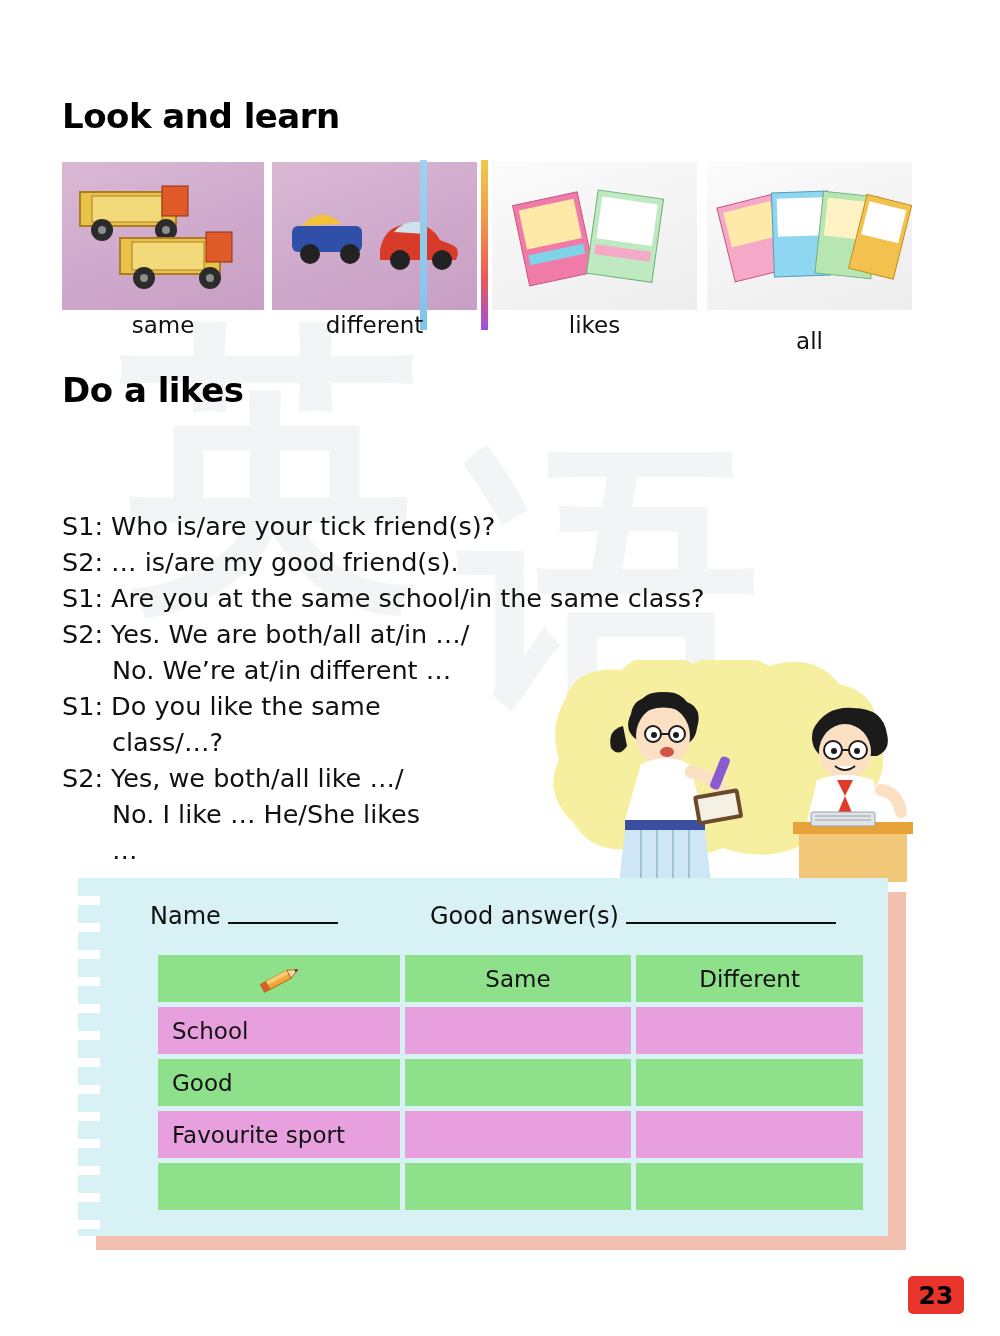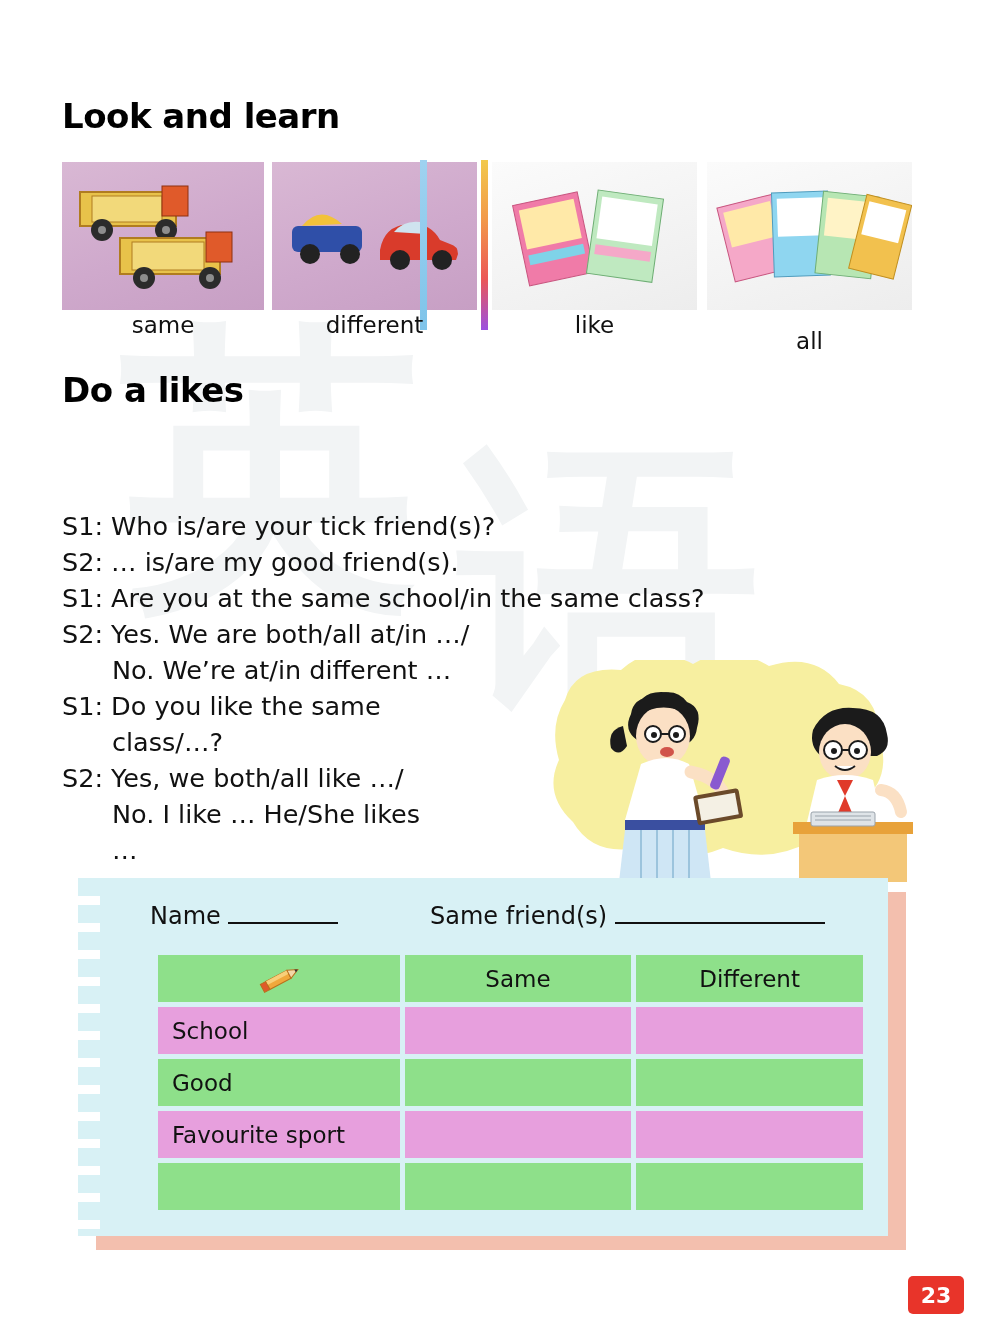--- a/index.html
+++ b/index.html
@@ -142,24 +142,24 @@
 
   
   .pencil { display:block; margin:0 auto; }
 
   
   .pagenum {
     position:absolute; right:36px; bottom:22px;
     width:56px; height:38px;
     background:#e8342a;
     border-radius:5px;
-    color:#ffffff;
+    color:#000000;
     font-family:"DejaVu Sans", sans-serif;
     font-weight:700;
-    font-size:22px;
+    font-size:25px;
     display:flex; align-items:center; justify-content:center;
   }
 </style>
 </head>
 <body>
 
 <div class="watermark">
   <div class="wm-char" style="left:120px; top:20px;">英</div>
   <div class="wm-char" style="left:460px; top:140px;">语</div>
 </div>
@@ -253,21 +253,21 @@
         </svg>
       </div>
     </div>
   </div>
 
   <div class="divider div1"></div>
   <div class="divider div2"></div>
 
   <div class="caption" style="left:62px; top:312px; width:202px;">same</div>
   <div class="caption" style="left:272px; top:312px; width:205px;">different</div>
-  <div class="caption" style="left:492px; top:312px; width:205px;">like</div>
+  <div class="caption" style="left:492px; top:312px; width:205px;">likes</div>
   <div class="caption" style="left:707px; top:328px; width:205px;">all</div>
 
   <h1 class="section-title" id="survey-title">Do a likes</h1>
 
 
   <div class="dialog">
     <div class="dline">S1: Who is/are your tick friend(s)?</div>
     <div class="dline">S2: … is/are my good friend(s).</div>
     <div class="dline">S1: Are you at the same school/in the same class?</div>
     <div class="dline">S2: Yes. We are both/all at/in …/</div>
@@ -331,21 +331,21 @@
     <div class="card-shadow"></div>
     <div class="card-face">
       <div class="card-notch"></div>
 
       <div class="card-field" style="left:72px; top:22px;">
         <span>Name</span>
         <span class="ul" style="width:110px; height:24px;"></span>
       </div>
 
       <div class="card-field" style="left:352px; top:22px;">
-        <span>Same friend(s)</span>
+        <span>Good answer(s)</span>
         <span class="ul" style="width:210px; height:24px;"></span>
       </div>
 
       <table class="survey">
         <tbody>
             <tr>
           <td class="c-green col-label">
             <svg class="pencil" width="42" height="30" viewBox="0 0 42 30">
               <g transform="rotate(-28 21 15)">
                 <rect x="8" y="11" width="24" height="9" fill="#f0a83c" stroke="#b9701c"></rect>

